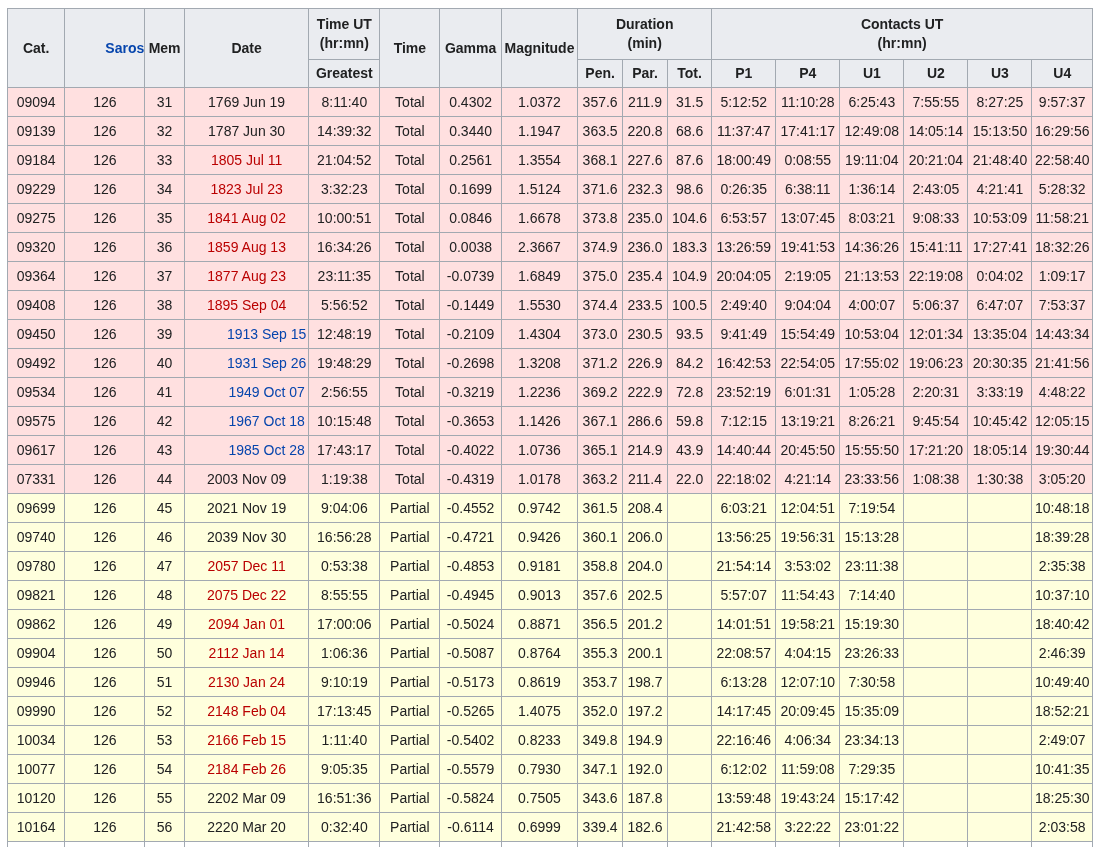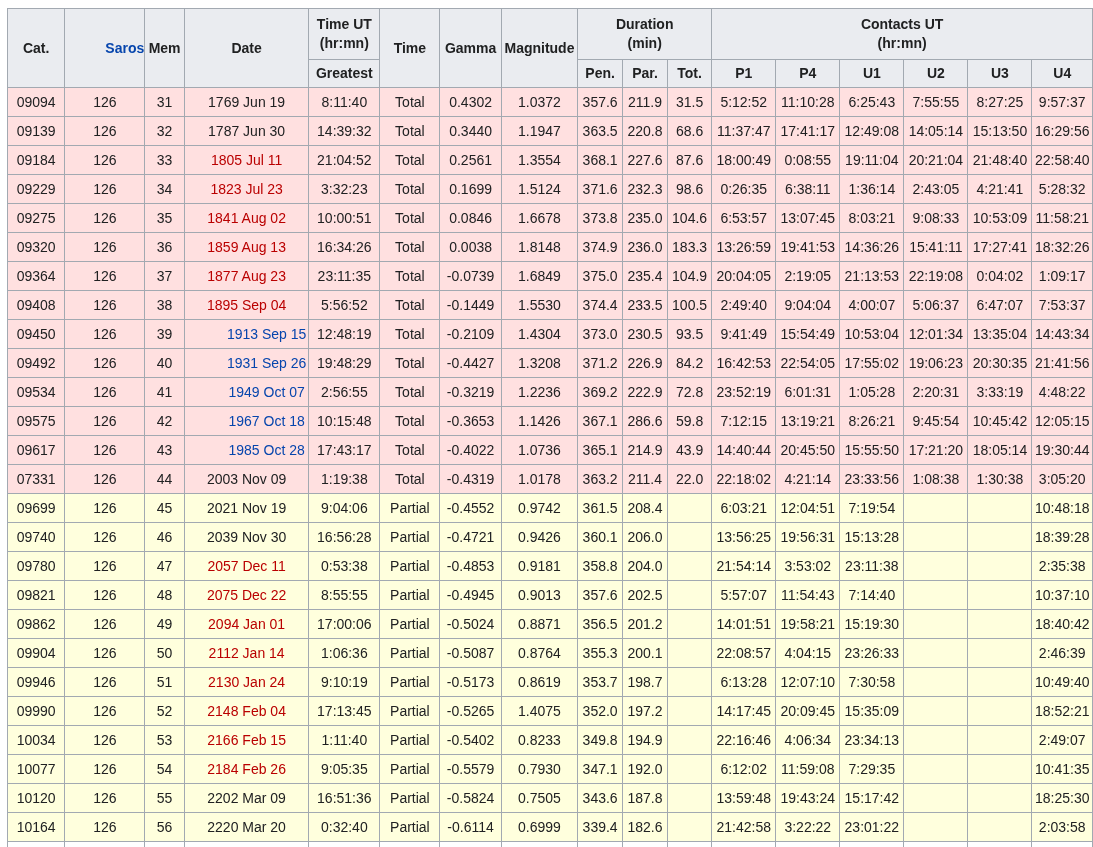--- a/index.html
+++ b/index.html
@@ -196,21 +196,21 @@
           <td>11:58:21</td>
         </tr>
         <tr class="total">
           <td>09320</td>
           <td>126</td>
           <td>36</td>
           <td><a class="link-red">1859 Aug 13</a></td>
           <td>16:34:26</td>
           <td>Total</td>
           <td>0.0038</td>
-          <td>1.8148</td>
+          <td>2.3667</td>
           <td>374.9</td>
           <td>236.0</td>
           <td>183.3</td>
           <td>13:26:59</td>
           <td>19:41:53</td>
           <td>14:36:26</td>
           <td>15:41:11</td>
           <td>17:27:41</td>
           <td>18:32:26</td>
         </tr>
@@ -271,21 +271,21 @@
           <td>13:35:04</td>
           <td>14:43:34</td>
         </tr>
         <tr class="total">
           <td>09492</td>
           <td>126</td>
           <td>40</td>
           <td><a class="link-blue">1931 Sep 26</a></td>
           <td>19:48:29</td>
           <td>Total</td>
-          <td>-0.4427</td>
+          <td>-0.2698</td>
           <td>1.3208</td>
           <td>371.2</td>
           <td>226.9</td>
           <td>84.2</td>
           <td>16:42:53</td>
           <td>22:54:05</td>
           <td>17:55:02</td>
           <td>19:06:23</td>
           <td>20:30:35</td>
           <td>21:41:56</td>

